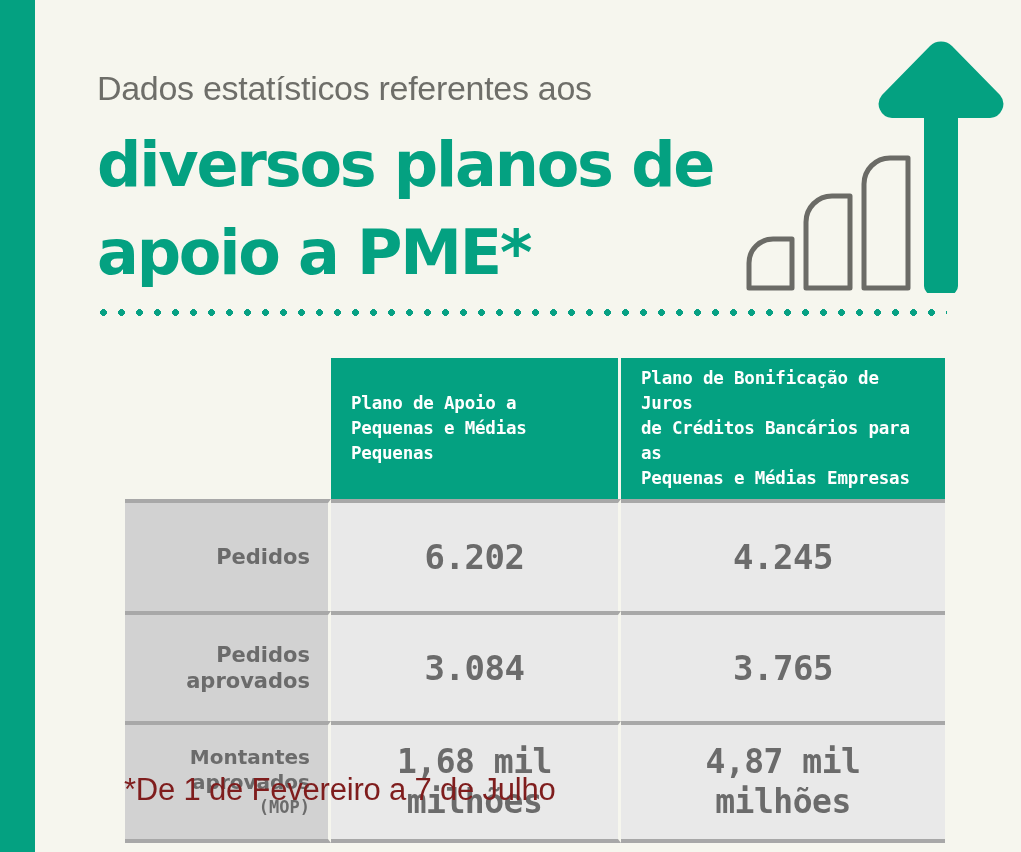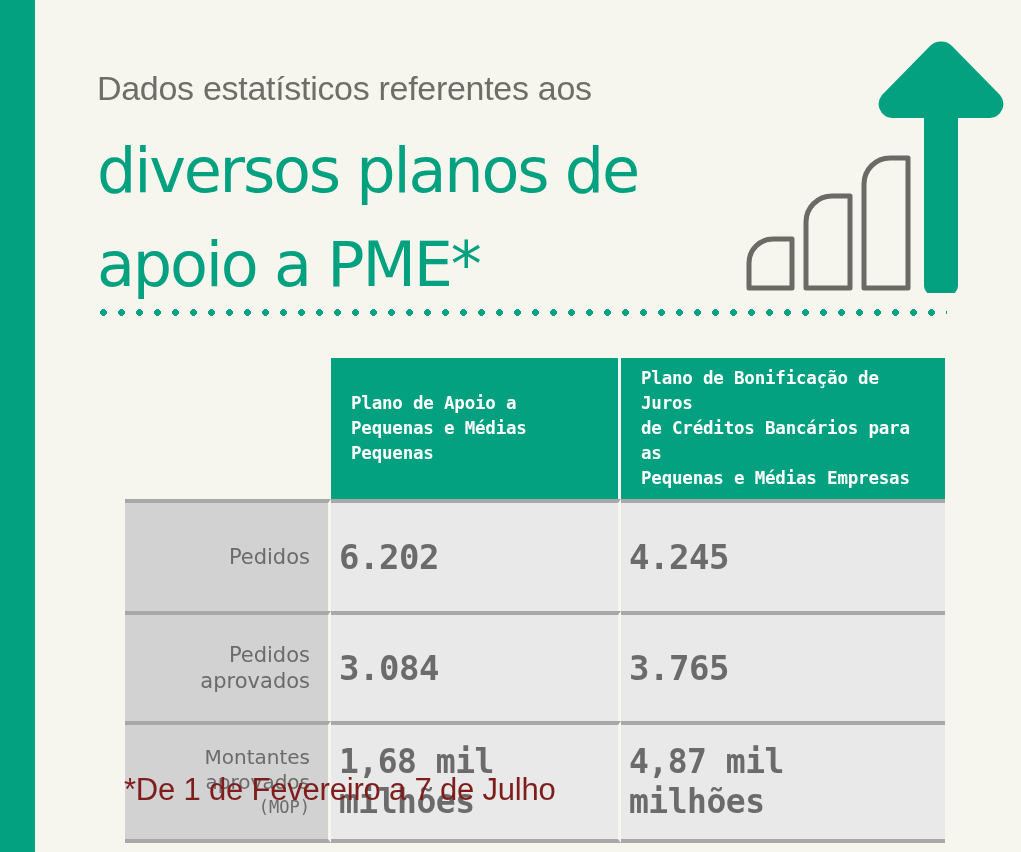--- a/index.html
+++ b/index.html
@@ -45,25 +45,25 @@
     line-height: 52px;
     font-weight: 300;
     color: #6e6e69;
     letter-spacing: -0.3px;
     white-space: nowrap;
   }
   .headline {
     font-family: "DejaVu Sans", sans-serif;
     font-size: 62px;
     line-height: 74px;
-    font-weight: normal;
+    font-weight: bold;
     color: #04a181;
     letter-spacing: -2.2px;
     white-space: nowrap;
-    margin-top: 20px;
+    margin-top: 14px;
   }
 
   
   .dotted-divider {
     position: absolute;
     left: 99px;
     top: 308px;
     width: 848px;
     height: 9px;
     background-image: radial-gradient(circle at 4.5px 4.5px, #07a184 3.3px, rgba(0,0,0,0) 3.6px);
@@ -116,41 +116,41 @@
     border-right: 3px solid #f6f6ee;
     letter-spacing: -0.2px;
     margin-top: 45px;
   }
   .th-plan.last { border-right: none; }
 
   td.row-label {
     background: #d2d2d2;
     color: #6b6b6b;
     font-family: "DejaVu Sans", sans-serif;
-    font-weight: normal;
+    font-weight: bold;
     font-size: 21px;
     line-height: 26px;
     text-align: right;
     vertical-align: middle;
     padding: 8px 18px 8px 10px;
     border-top: 4px solid #a8a8a8;
     border-right: 3px solid #f6f6ee;
   }
   td.row-label .mop {
     font-family: "DejaVu Sans Mono", monospace;
     font-size: 17px;
   }
   td.cell {
     background: #e9e9e9;
     color: #6b6b6b;
     font-family: "DejaVu Sans Mono", monospace;
     font-weight: bold;
     font-size: 34px;
     line-height: 38px;
-    text-align: left;
+    text-align: center;
     vertical-align: middle;
     padding: 6px 8px;
     border-top: 4px solid #a8a8a8;
     border-right: 3px solid #f6f6ee;
     letter-spacing: -0.5px;
   }
   td.cell.last { border-right: none; }
 
   tr.r1 td { height: 92px; }
   tr.r2 td { height: 90px; }

